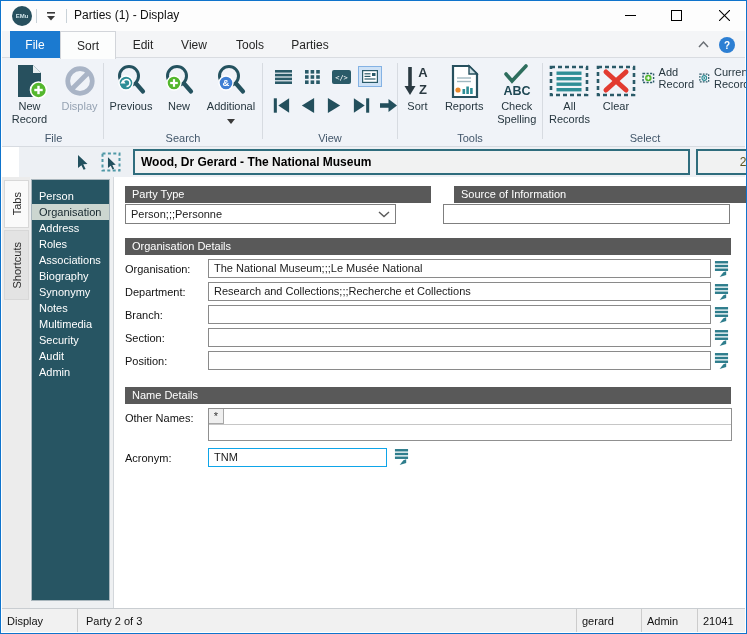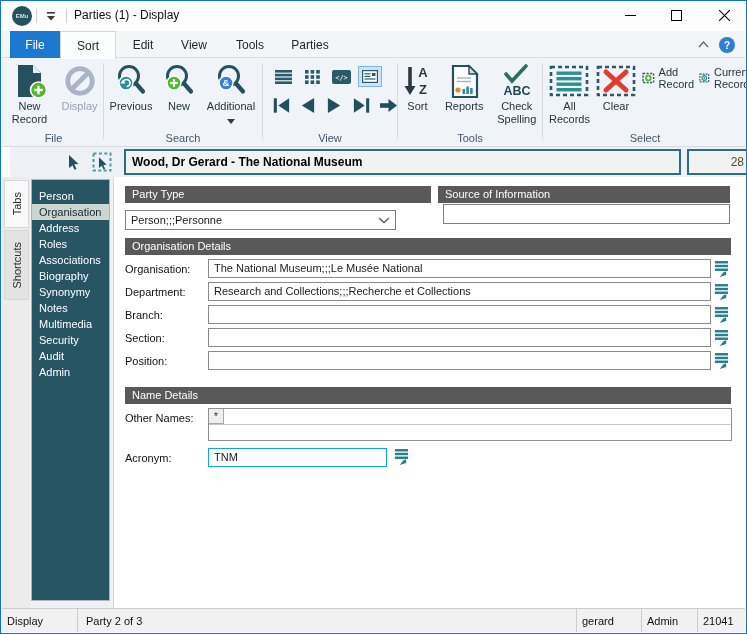--- a/index.html
+++ b/index.html
@@ -41,40 +41,40 @@
   .view-r1 { position:absolute; left:8px; top:8px; display:flex; gap:5px; }
   .vbtn { width:24px; height:21px; display:flex; align-items:center; justify-content:center; }
   .vbtn.sel { background:#cfe2f6; border:1px solid #84b2e4; }
   .view-r2 { position:absolute; left:6px; top:36px; display:flex; gap:4px; }
   .nbtn { width:23px; height:22px; display:flex; align-items:center; justify-content:center; }
 
   .sel-col { display:flex; flex-direction:row; padding-top:5px; }
   .sel-item { display:flex; align-items:center; gap:4px; height:22px; font-size:11px; color:#26363f; }
 
   
-  .selrow { position:absolute; left:9px; right:1px; top:146px; height:30px; background:#edf0f4; }
+  .selrow { position:absolute; left:18px; right:1px; top:146px; height:30px; background:#edf0f4; }
   .ptr-btn { position:absolute; top:4px; width:22px; height:22px; display:flex; align-items:center; justify-content:center; }
   .summary-box { position:absolute; left:114px; top:2px; width:557px; height:26px; border:2px solid #2f6d7d; background:#f1f2f2; font-weight:bold; font-size:12px; display:flex; align-items:center; padding-left:6px; color:#000; }
   .count-box { position:absolute; left:677px; top:2px; width:64px; height:26px; border:2px solid #2f6d7d; background:#f1f2f2; font-size:12px; display:flex; align-items:center; justify-content:flex-end; padding-right:5px; color:#5b521c; }
 
   
   .content { position:absolute; left:1px; right:1px; top:176px; bottom:25px; background:#eef0f2; }
   .rail { position:absolute; left:0; top:0; width:28px; bottom:0; background:#ececec; }
   .vtab { position:absolute; left:2px; width:25px; display:flex; align-items:center; justify-content:center; border:1px solid #d8d8d8; }
   .vtab span { writing-mode:vertical-rl; transform:rotate(180deg); font-size:11px; color:#2c2c2c; }
   .vtab.tabs { top:3px; height:48px; background:#fafafa; }
   .vtab.shortcuts { top:53px; height:70px; background:#e3e3e3; }
   .sb-panel { position:absolute; left:29px; top:2px; width:79px; height:422px; background:#275563; border:1px solid #a9b6bd; padding-top:8px; }
   .sb-item { height:16px; line-height:16px; padding-left:7px; color:#fff; font-size:11px; cursor:default; white-space:nowrap; }
   .sb-item.sel { background:#ccd6d0; color:#15262d; }
   .main { position:absolute; left:111px; top:0; right:0; bottom:0; background:#fff; border-left:1px solid #d3d7db; }
 
   .schdr { position:absolute; height:17px; background:#595959; color:#fff; font-size:11px; line-height:17px; padding-left:7px; }
   .inputbox { position:absolute; height:20px; border:1px solid #7f7f7f; background:#fff; font-size:11px; line-height:18px; padding:0 5px; white-space:nowrap; overflow:hidden; }
-  .combo { display:flex; align-items:center; justify-content:space-between;margin-top:6px; }
+  .combo { display:flex; align-items:center; justify-content:space-between; }
   .org-rows { position:absolute; left:11px; top:82px; width:606px; }
   .frow { display:flex; align-items:center; height:19px; margin-bottom:4px; }
   .frow .flabel { width:83px; font-size:11px; color:#111; }
   .frow .finput { width:503px; height:19px; border:1px solid #8a8a8a; background:#fff; font-size:11px; line-height:17px; padding:0 5px; white-space:nowrap; overflow:hidden; }
   .frow .lkp { margin-left:3px; }
   .flabel-abs { position:absolute; font-size:11px; color:#111; }
   .on-grid { position:absolute; left:94px; top:231px; width:524px; height:33px; border:1px solid #909090; background:#fff; }
   .on-row1 { height:16px; border-bottom:1px solid #c6c6c6; display:flex; }
   .on-star { width:15px; height:15px; background:#efefef; border:1px solid #a8a8a8; border-top:none; border-left:none; text-align:center; line-height:14px; font-size:11px; color:#333; }
   .acr-input { position:absolute; left:94px; top:271px; width:179px; height:19px; border:1px solid #0ea5e9; font-size:11px; line-height:17px; padding:0 5px; }
@@ -428,21 +428,21 @@
       <div class="sb-item">Synonymy</div>
       <div class="sb-item">Notes</div>
       <div class="sb-item">Multimedia</div>
       <div class="sb-item">Security</div>
       <div class="sb-item">Audit</div>
       <div class="sb-item">Admin</div>
     </div>
 
     <div class="main">
       <div class="schdr" style="left:11px;top:9px;width:306px;">Party Type</div>
-      <div class="schdr" style="left:324px;top:9px;width:292px;">Source of Information</div>
+      <div class="schdr" style="left:340px;top:9px;width:292px;">Source of Information</div>
 
       <div class="inputbox combo" style="left:11px;top:27px;width:271px;">
         <span>Person;;;Personne</span>
         <svg width="12" height="7" viewBox="0 0 12 7">
             <polyline points="1,1 6,5.6 11,1" fill="none" stroke="#5a5a5a" stroke-width="1.4"></polyline>
           </svg>
       </div>
       <div class="inputbox" style="left:329px;top:27px;width:287px;"></div>
 
       <div class="schdr" style="left:11px;top:61px;width:606px;">Organisation Details</div>

